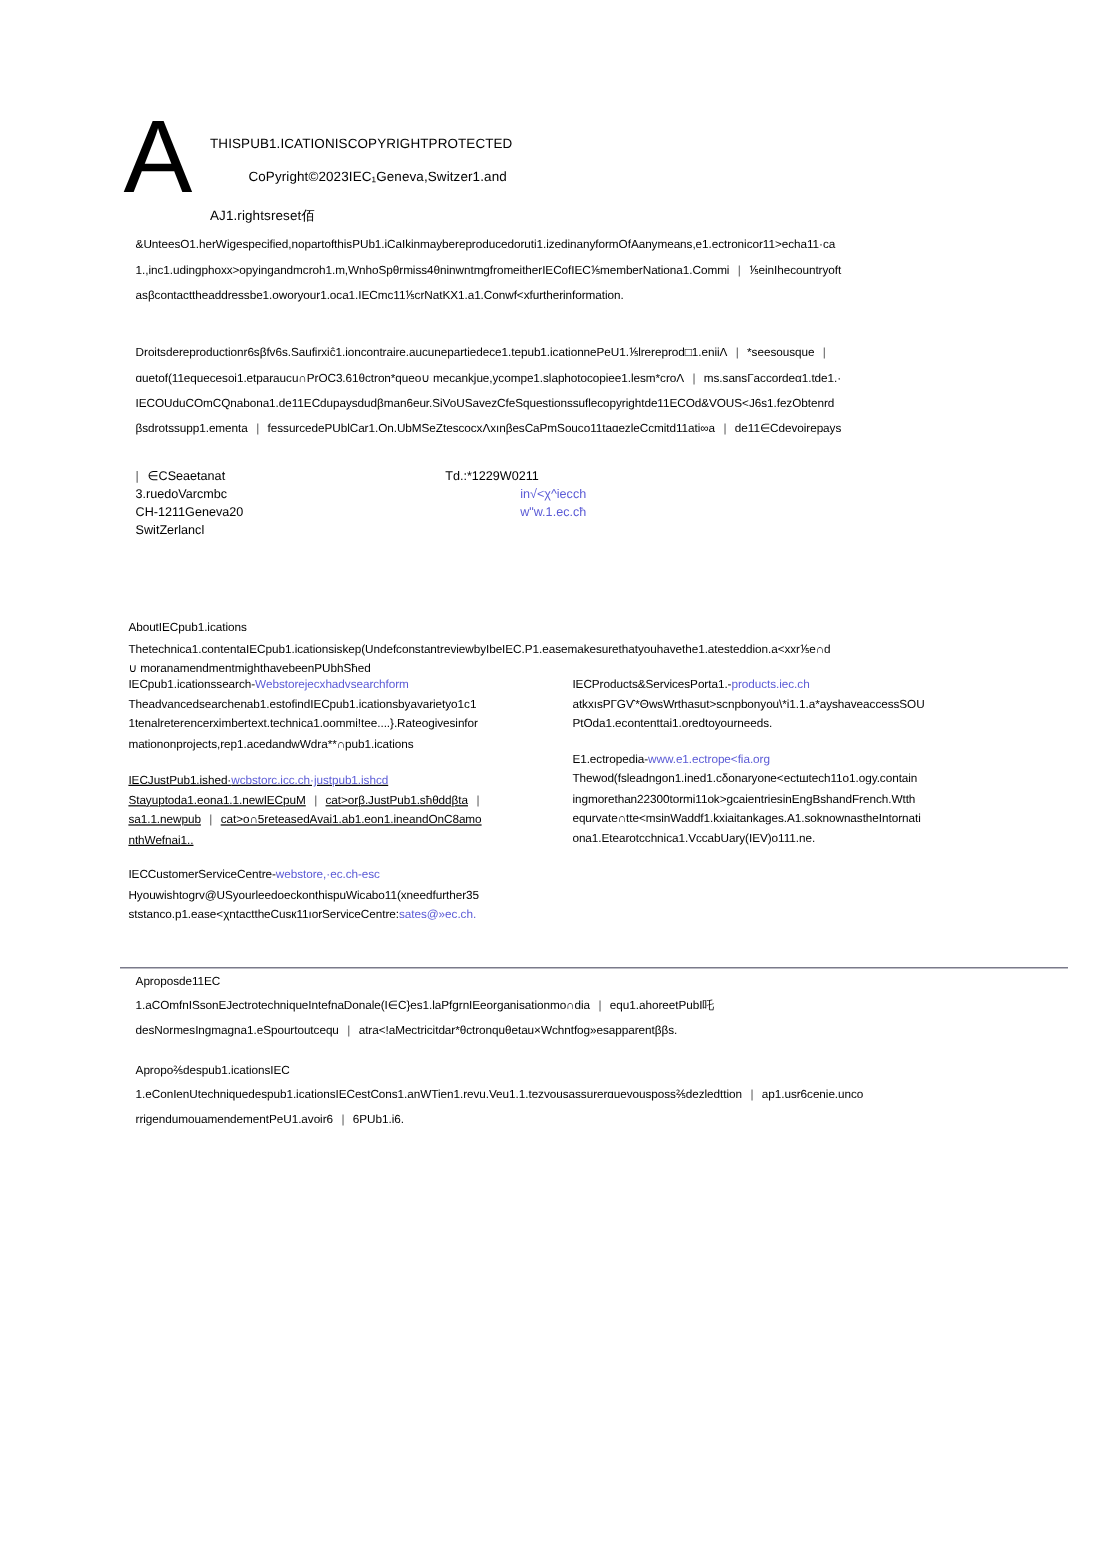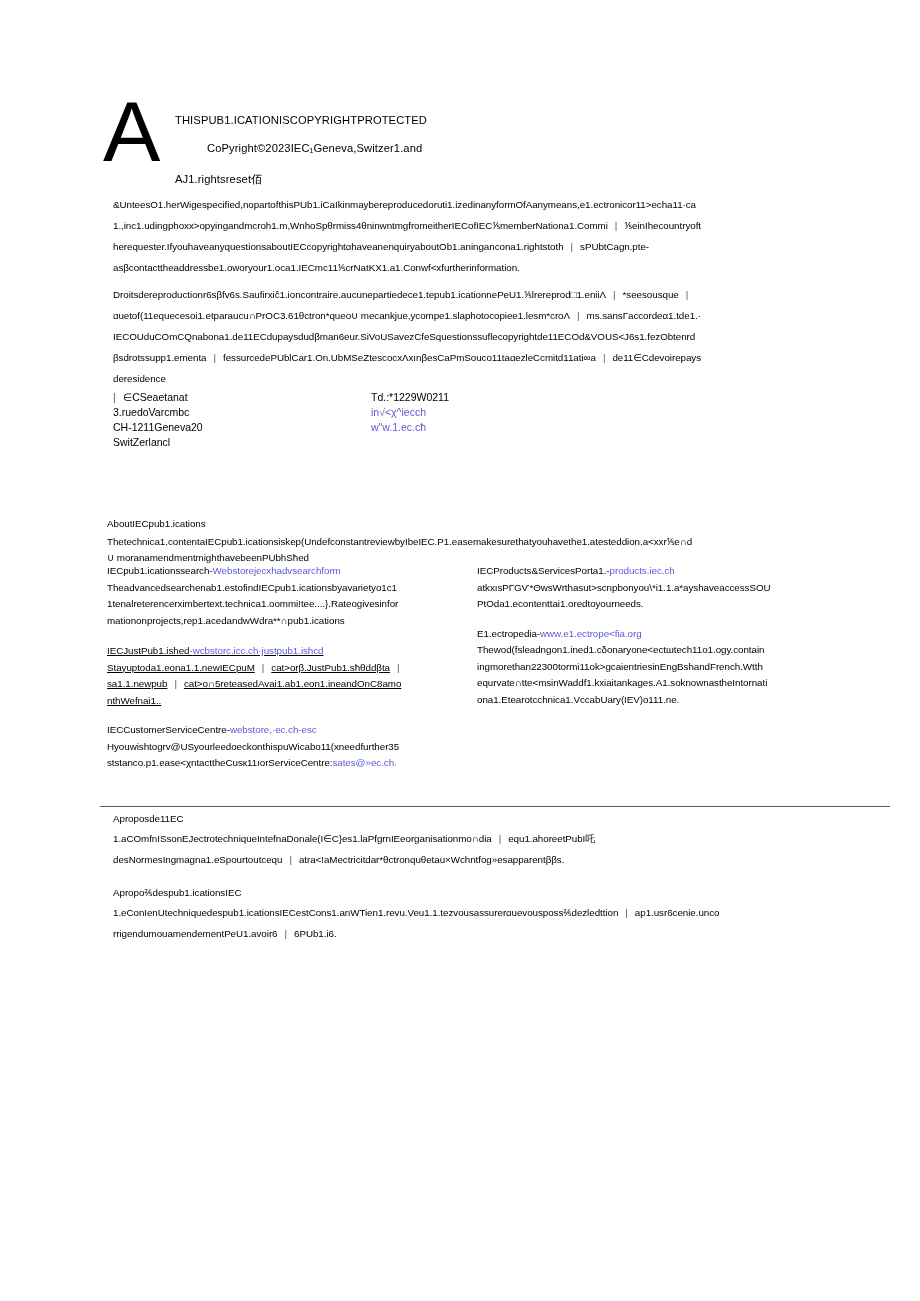--- a/index.html
+++ b/index.html
@@ -108,20 +108,21 @@
   }
   .contact .row { white-space: nowrap; }
   .contact .bar {
     display: inline-block;
     width: 10px;
     color: #555;
   }
   a, .link {
     color: #5b5bd6;
     text-decoration: none;
+    text-align: center;
   }
 
   
   .section {
     position: absolute;
     left: 107px;
     width: 806px;
     font-size: 9.8px;
     line-height: 16.5px;
     letter-spacing: -0.05px;
@@ -196,30 +197,28 @@
   <div class="masthead">
     <div class="mast-letter">A</div>
     <div class="mast-line1">THISPUB1.ICATIONISCOPYRIGHTPROTECTED</div>
     <div class="mast-line2">CoPyright©2023IEC₁Geneva,Switzer1.and</div>
     <div class="mast-line3">AJ1.rightsreset佰</div>
   </div>
 
   <div class="legal legal-en">
     <p>&amp;UnteesO1.herWigespecified,nopartofthisPUb1.iCaIkinmaybereproducedoruti1.izedinanyformOfAanymeans,e1.ectronicor11&gt;echa11·ca</p>
     <p><span>1.,inc1.udingphоxx&gt;opyingandmcroh1.m,WnhoSpθrmiss4θninwntmgfromeitherIECofIEC⅕memberNationa1.Commi</span><span class="sep">|</span><span>⅕einIhecountryoft</span></p>
-    <p><span>herequester.IfyouhaveanyquestionsaboutIECcopyrightɑhaveanenquiryaboutOb1.aningancona1.rightstoth</span><span class="sep">|</span><span>sPUbtCagn.pte-</span></p>
     <p>asβcontacttheaddressbe1.oworyour1.oca1.IECmc11⅕crNatKX1.a1.Conwf&lt;xfurtherinformation.</p>
   </div>
 
   <div class="legal legal-fr">
     <p><span>Droitsdereproductionr6sβfv6s.Saufirxiĉ1.ioncontraire.aucunepartiedece1.tepub1.icationnePeU1.⅕lrereprod□1.eniiΛ</span><span class="sep">|</span><span>*seesousque</span><span class="sep">|</span></p>
     <p><span>ɑuetof(11equecesoi1.etparaucu∩PrOC3.61θctron*queo∪ mecankjue,ycompe1.slaphotocopiee1.lesm*croΛ</span><span class="sep">|</span><span>ms.sansΓaccordeα1.tde1.·</span></p>
     <p>IECOUduCOmCQnabona1.de11ECdupaysdudβman6eur.SiVoUSavezCfeSquestionssuflecopyrightde11ECOd&amp;VOUS&lt;J6s1.fezObtenrd</p>
     <p><span>βsdrotssupp1.ementa</span><span class="sep">|</span><span>fessurcedePUblCar1.On.UbMSeZtescocxΛxınβesCaPmSouco11taɑezleCcmitd11ati∞a</span><span class="sep">|</span><span>de11∈Cdevoirepays</span></p>
-    <p>deresidence</p>
   </div>
 
   <div class="contact">
     <div class="col-l">
       <div class="row"><span class="bar">|</span><span>∈CSeaetanat</span></div>
       <div class="row">3.ruedoVarcmbc</div>
       <div class="row">CH-1211Geneva20</div>
       <div class="row">SwitZerlancl</div>
     </div>
     <div class="col-r">

